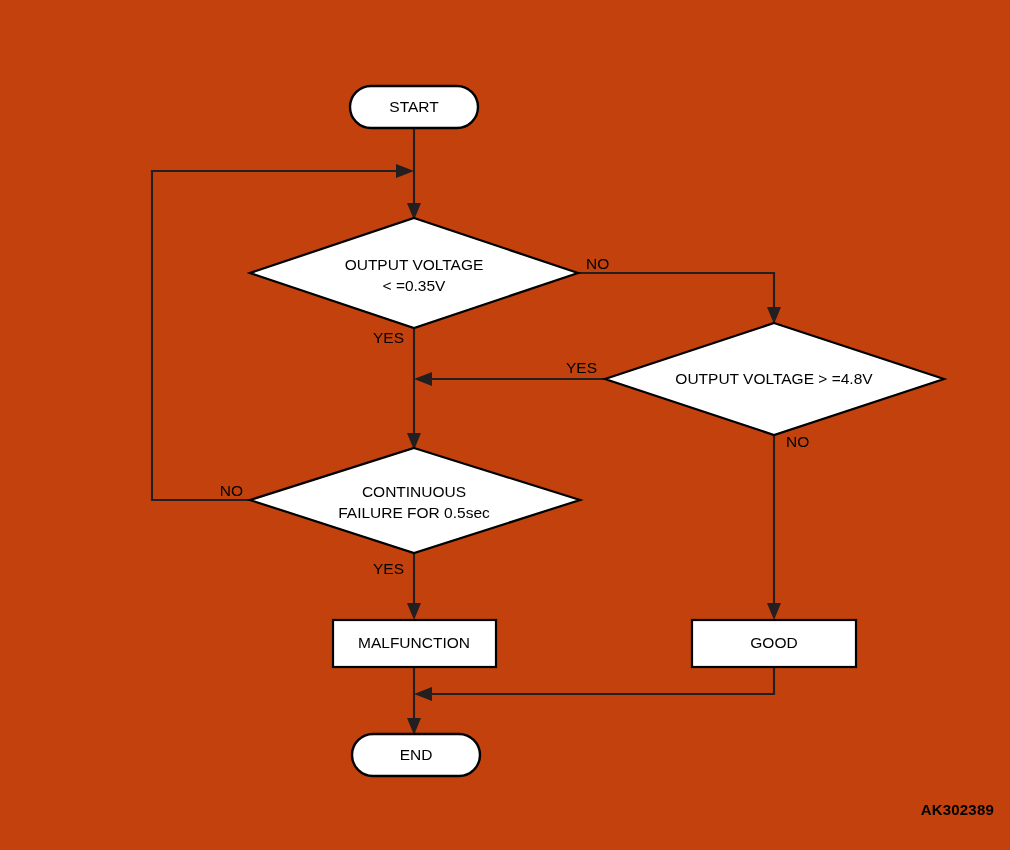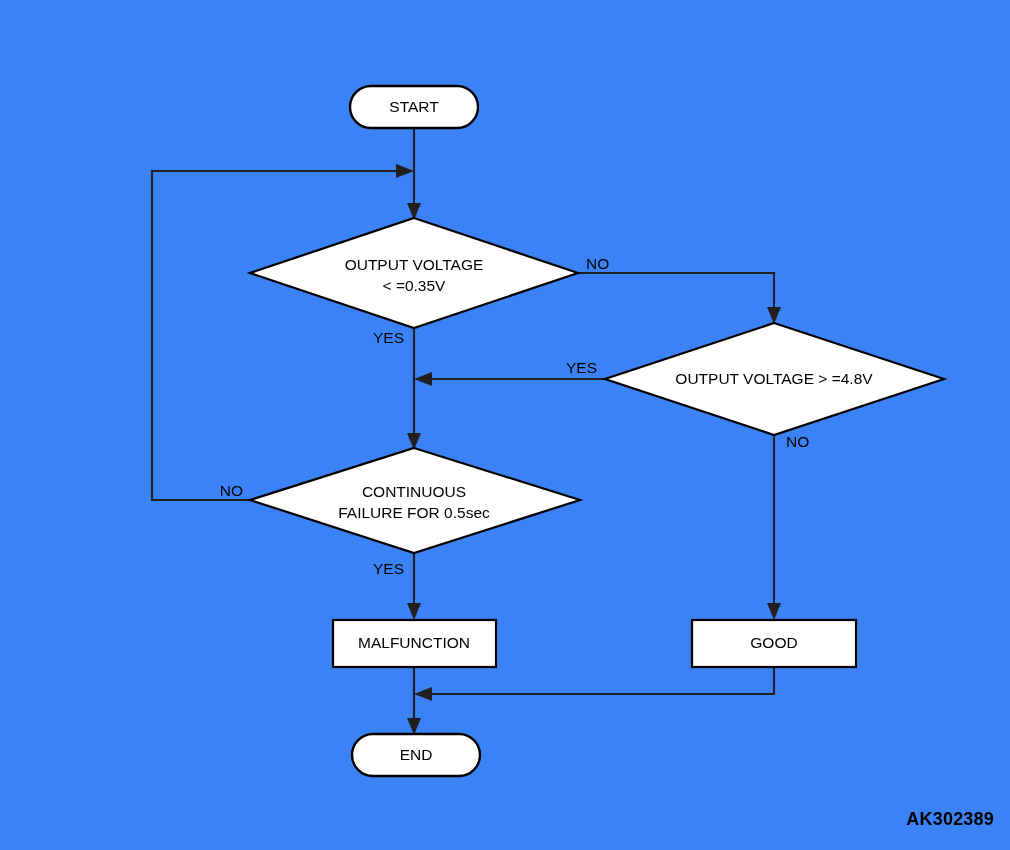--- a/index.html
+++ b/index.html
@@ -7,21 +7,21 @@
     padding: 0;
     background: #ffffff;
   }
   body {
     font-family: "Liberation Sans", sans-serif;
   }
   #flowchart-canvas {
     position: relative;
     width: 1010px;
     height: 850px;
-    background: #3b82f6;
+    background: #c2410c;
     overflow: hidden;
   }
   svg#diagram {
     position: absolute;
     left: 0;
     top: 0;
     width: 1010px;
     height: 850px;
   }
   .node-shape {
@@ -55,23 +55,23 @@
     font-family: "Liberation Sans", sans-serif;
     font-size: 15.5px;
     fill: #000000;
     dominant-baseline: middle;
   }
   .edge-label.anchor-start { text-anchor: start; }
   .edge-label.anchor-end { text-anchor: end; }
   .ref-code {
     position: absolute;
     right: 16px;
-    bottom: 20px;
+    bottom: 32px;
     font-family: "Liberation Sans", sans-serif;
-    font-size: 18px;
+    font-size: 15px;
     font-weight: bold;
     color: #000000;
     letter-spacing: 0.2px;
   }
 </style>
 </head>
 <body>
 
 <div id="flowchart-canvas">
 

